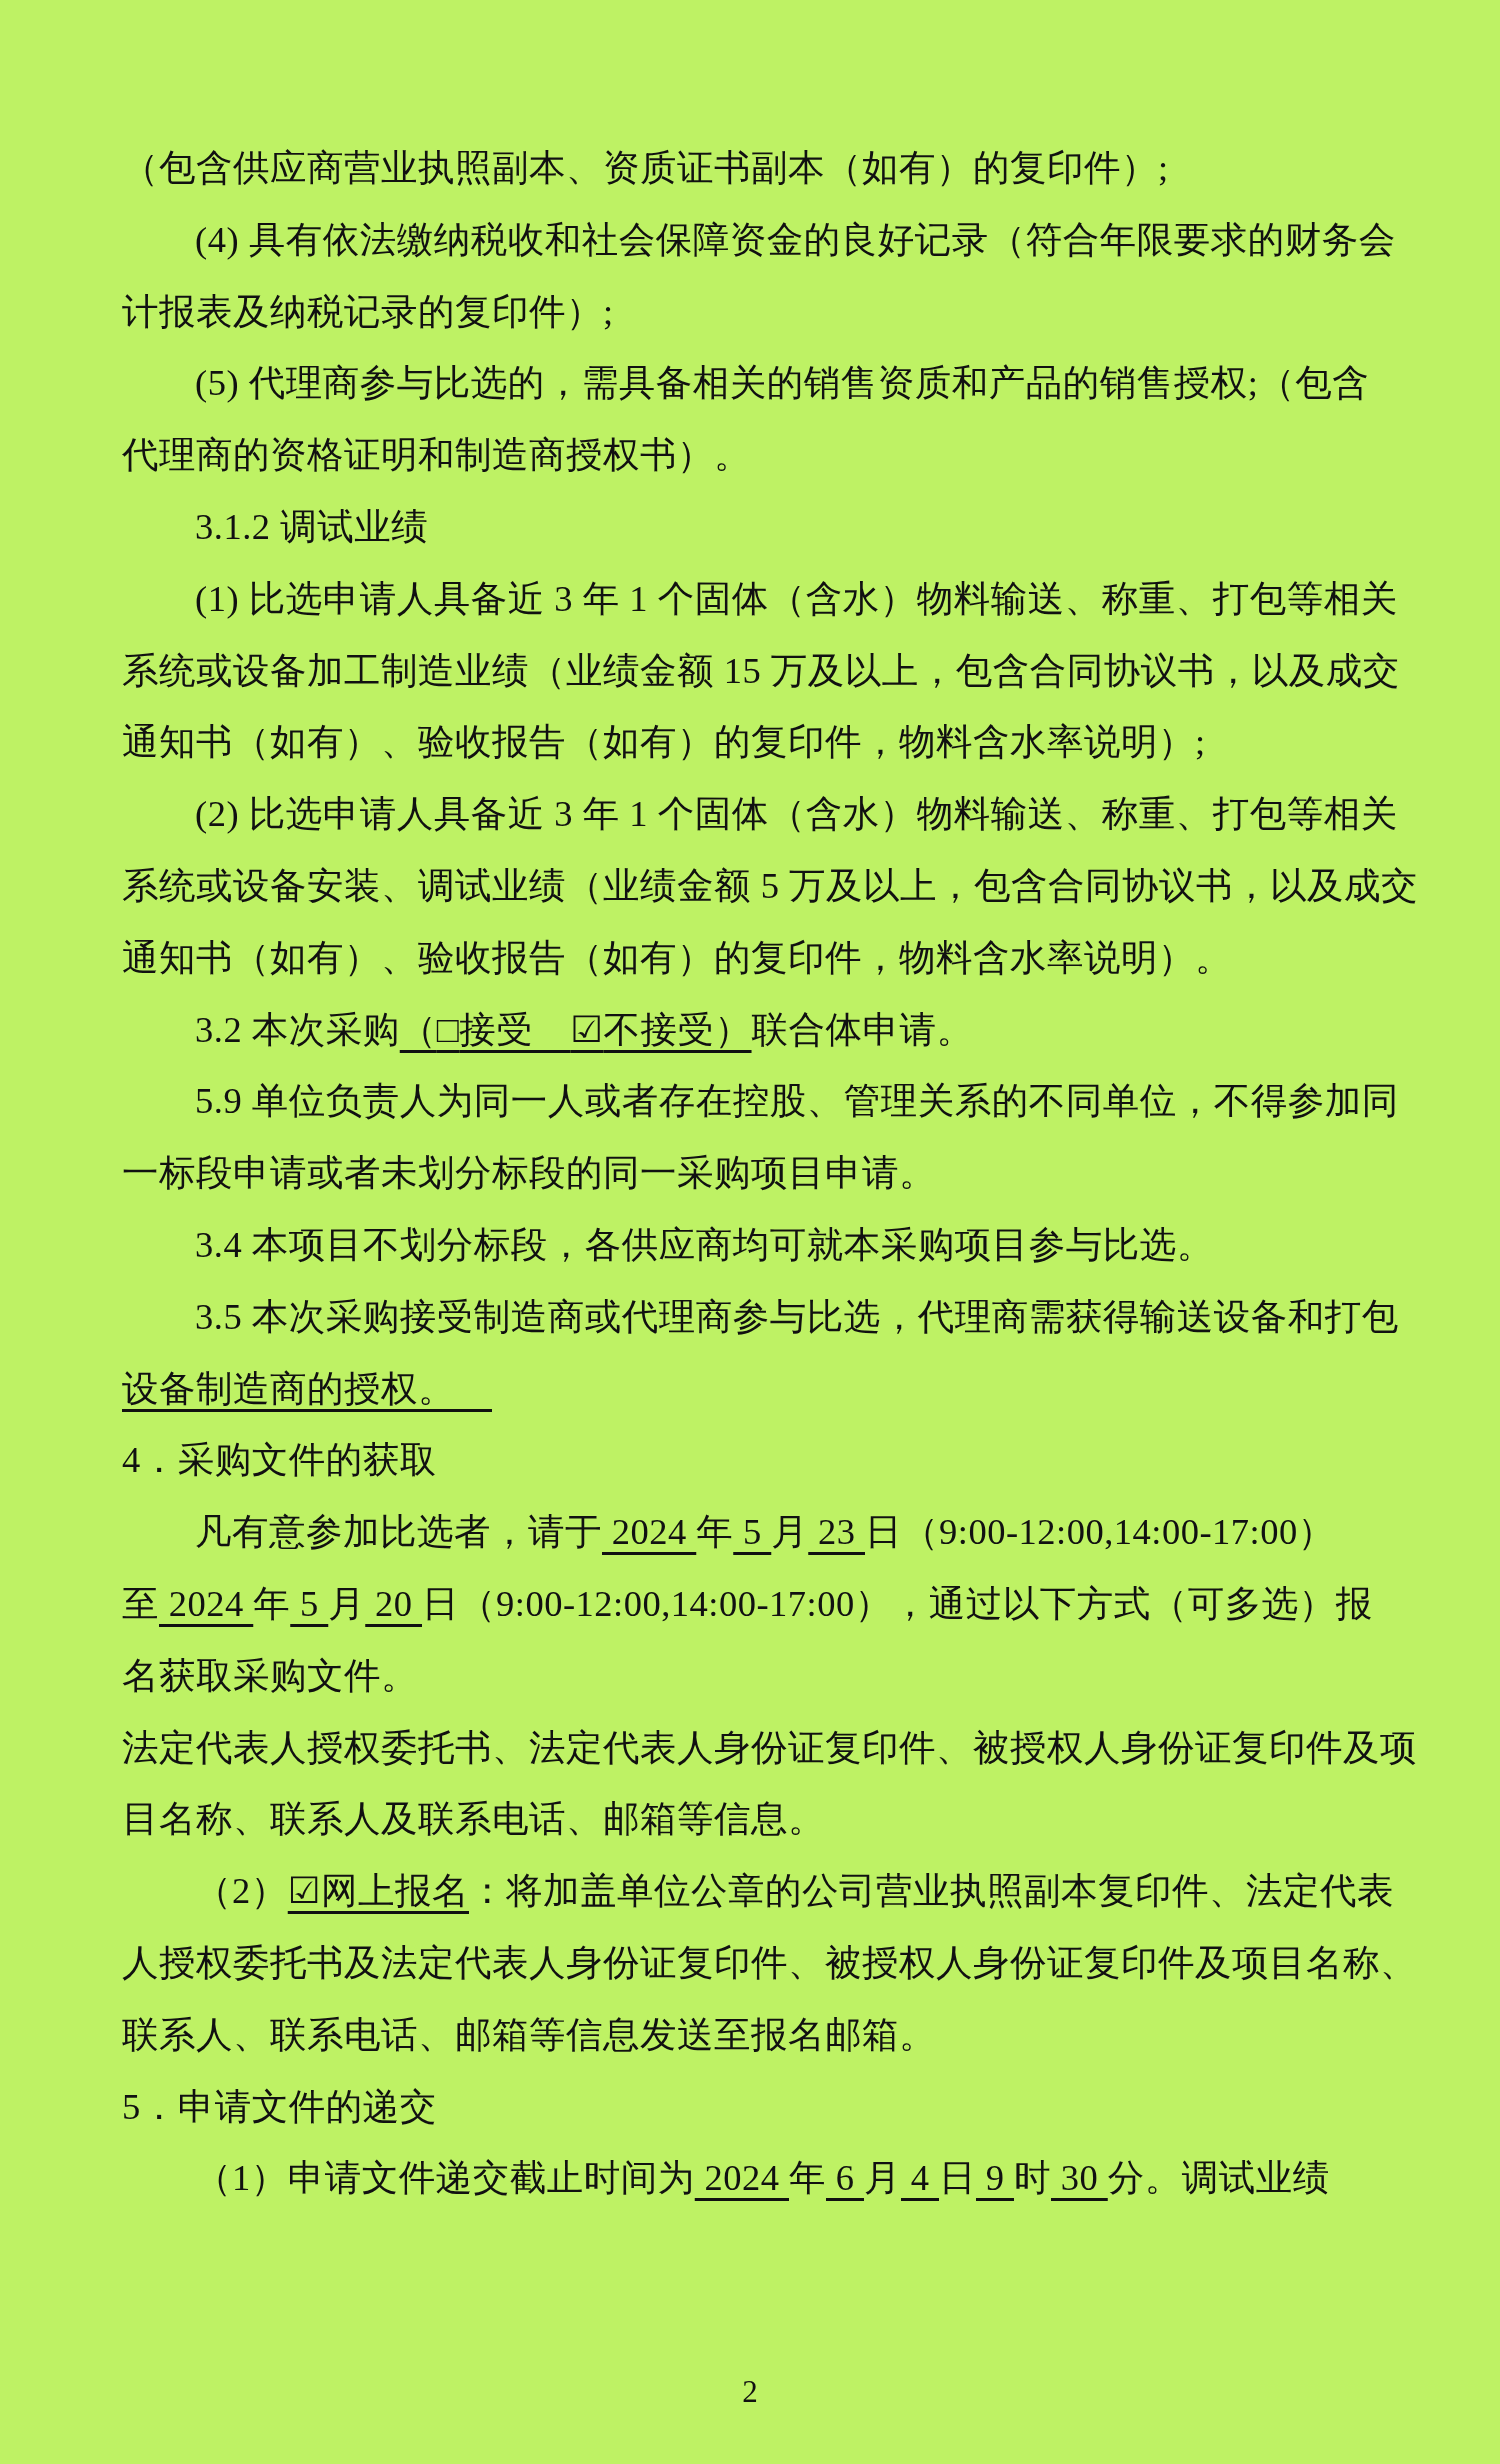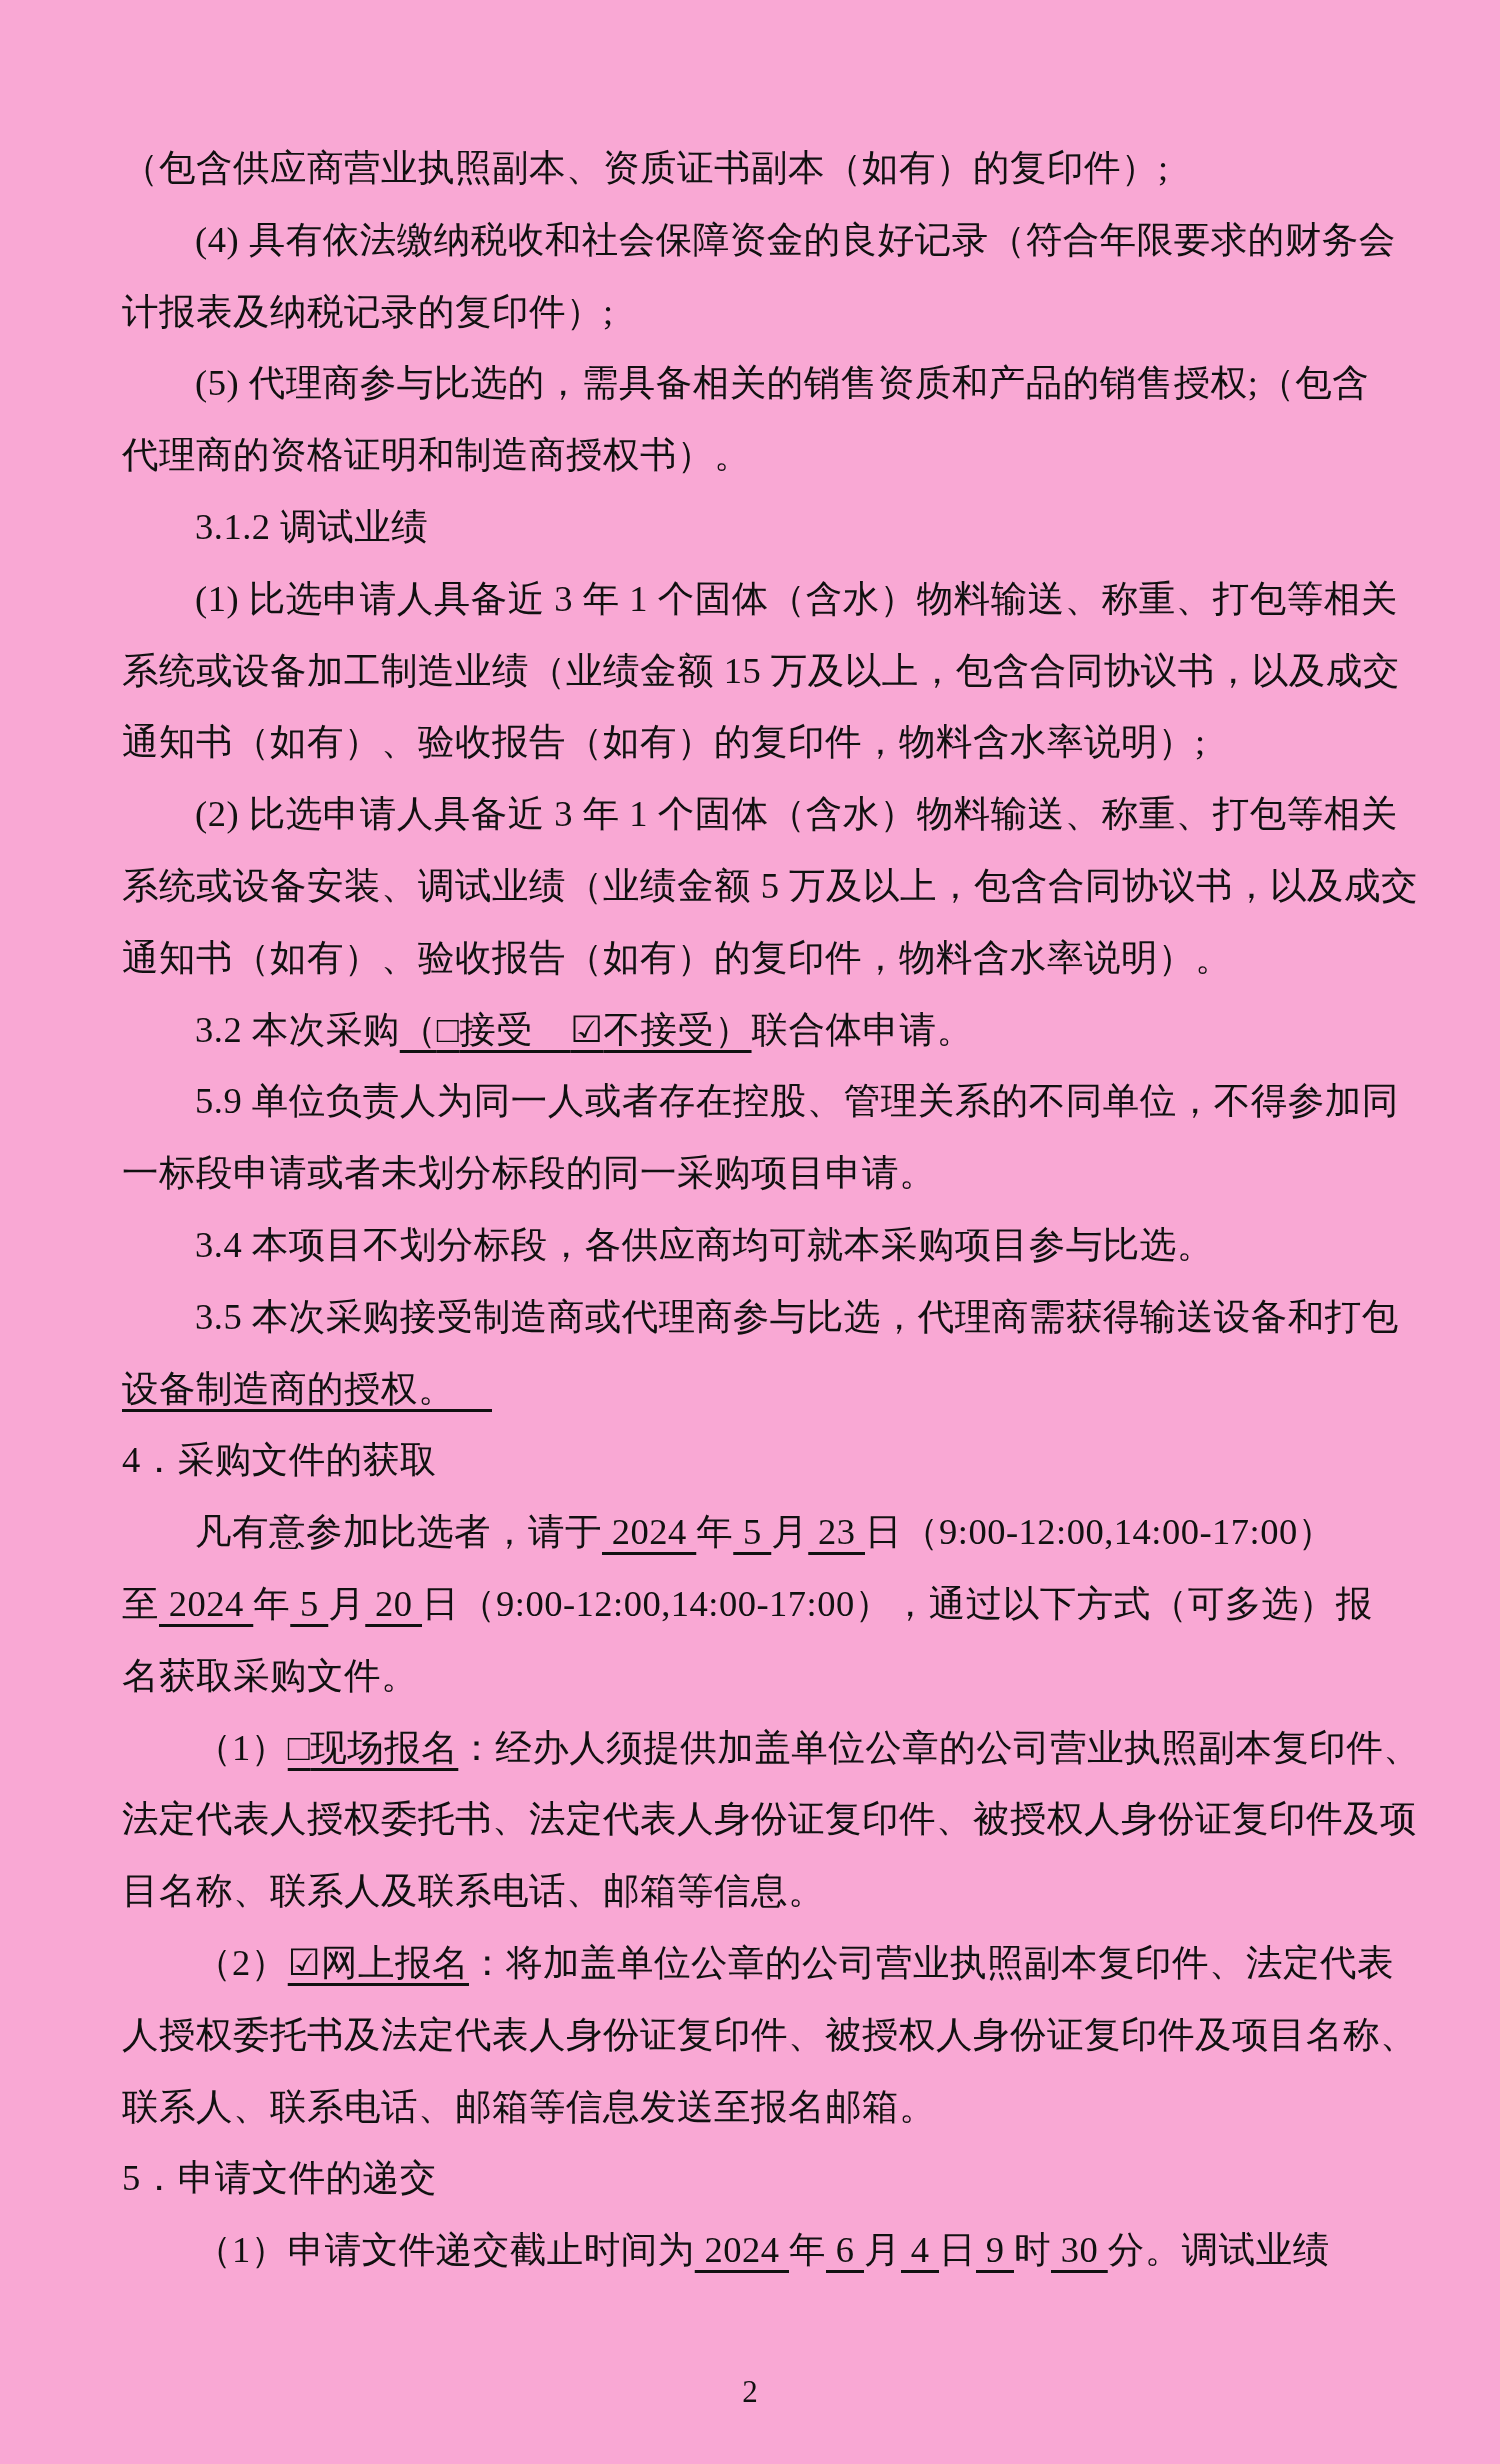--- a/index.html
+++ b/index.html
@@ -1,19 +1,19 @@
 <!DOCTYPE html>
 <html><head>
 <meta charset="utf-8">
 <style>
   html,body { margin:0; padding:0; background:#e8e8e8; }
   .page {
     position:relative;
     width:1500px; height:2464px;
-    background:#f9a8d4;
+    background:#bef264;
     font-family:"Liberation Serif","DejaVu Serif",serif;
     color:#111111;
     overflow:hidden;
   }
   .content {
     position:absolute;
     left:122px; top:132px; width:1280px;
   }
   .line {
     height:71.8px;
@@ -58,21 +58,20 @@
       <div class="line indent"><span>3.2 本次采购</span><span class="u">（</span><span class="u">□</span><span class="u">接受　</span><span class="u">☑</span><span class="u">不接受）</span><span>联合体申请。</span></div>
       <div class="line indent"><span>5.9 单位负责人为同一人或者存在控股、管理关系的不同单位，不得参加同</span></div>
       <div class="line"><span>一标段申请或者未划分标段的同一采购项目申请。</span></div>
       <div class="line indent"><span>3.4 本项目不划分标段，各供应商均可就本采购项目参与比选。</span></div>
       <div class="line indent"><span>3.5 本次采购接受制造商或代理商参与比选，代理商需获得输送设备和打包</span></div>
       <div class="line"><span class="u">设备制造商的授权。　</span></div>
       <div class="line"><span>4．采购文件的获取</span></div>
       <div class="line indent"><span>凡有意参加比选者，请于</span><span class="b u"> 2024 </span><span class="b">年</span><span class="b u"> 5 </span><span class="b">月</span><span class="b u"> 23 </span><span class="b">日（9:00-12:00,14:00-17:00）</span></div>
       <div class="line"><span class="b">至</span><span class="b u"> 2024 </span><span class="b">年</span><span class="b u"> 5 </span><span class="b">月</span><span class="b u"> 20 </span><span class="b">日（9:00-12:00,14:00-17:00）</span><span>，通过以下方式（可多选）报</span></div>
       <div class="line"><span>名获取采购文件。</span></div>
-      <div class="line indent"><span>（1）</span><span class="b u">□</span><span class="b u">现场报名</span><span class="b">：</span><span>经办人须提供加盖单位公章的公司营业执照副本复印件、</span></div>
       <div class="line"><span>法定代表人授权委托书、法定代表人身份证复印件、被授权人身份证复印件及项</span></div>
       <div class="line"><span>目名称、联系人及联系电话、邮箱等信息。</span></div>
       <div class="line indent"><span>（2）</span><span class="b u">☑</span><span class="b u">网上报名</span><span class="b">：</span><span>将加盖单位公章的公司营业执照副本复印件、法定代表</span></div>
       <div class="line"><span>人授权委托书及法定代表人身份证复印件、被授权人身份证复印件及项目名称、</span></div>
       <div class="line"><span>联系人、联系电话、邮箱等信息发送至报名邮箱。</span></div>
       <div class="line"><span>5．申请文件的递交</span></div>
       <div class="line indent"><span>（1）申请文件递交截止时间为</span><span class="b u"> 2024 </span><span class="b">年</span><span class="b u"> 6 </span><span class="b">月</span><span class="b u"> 4 </span><span class="b">日</span><span class="b u"> 9 </span><span class="b">时</span><span class="b u"> 30 </span><span class="b">分</span><span>。调试业绩</span></div>
     </div>
   <div class="pagenum">2</div>
 </div>

